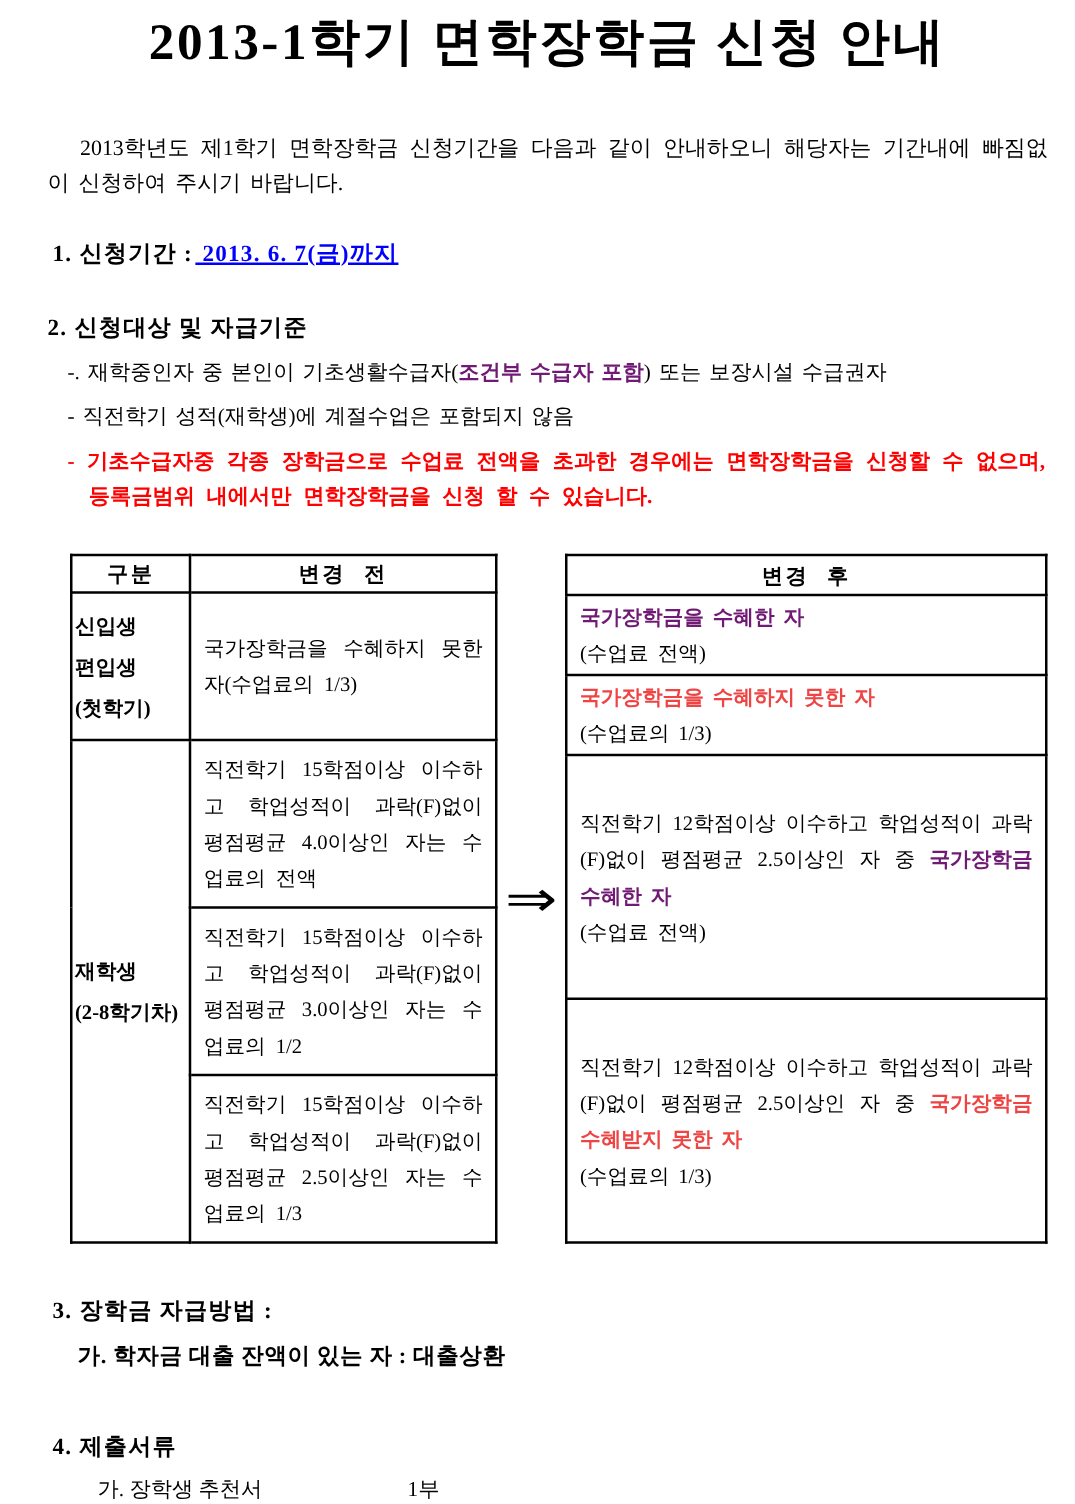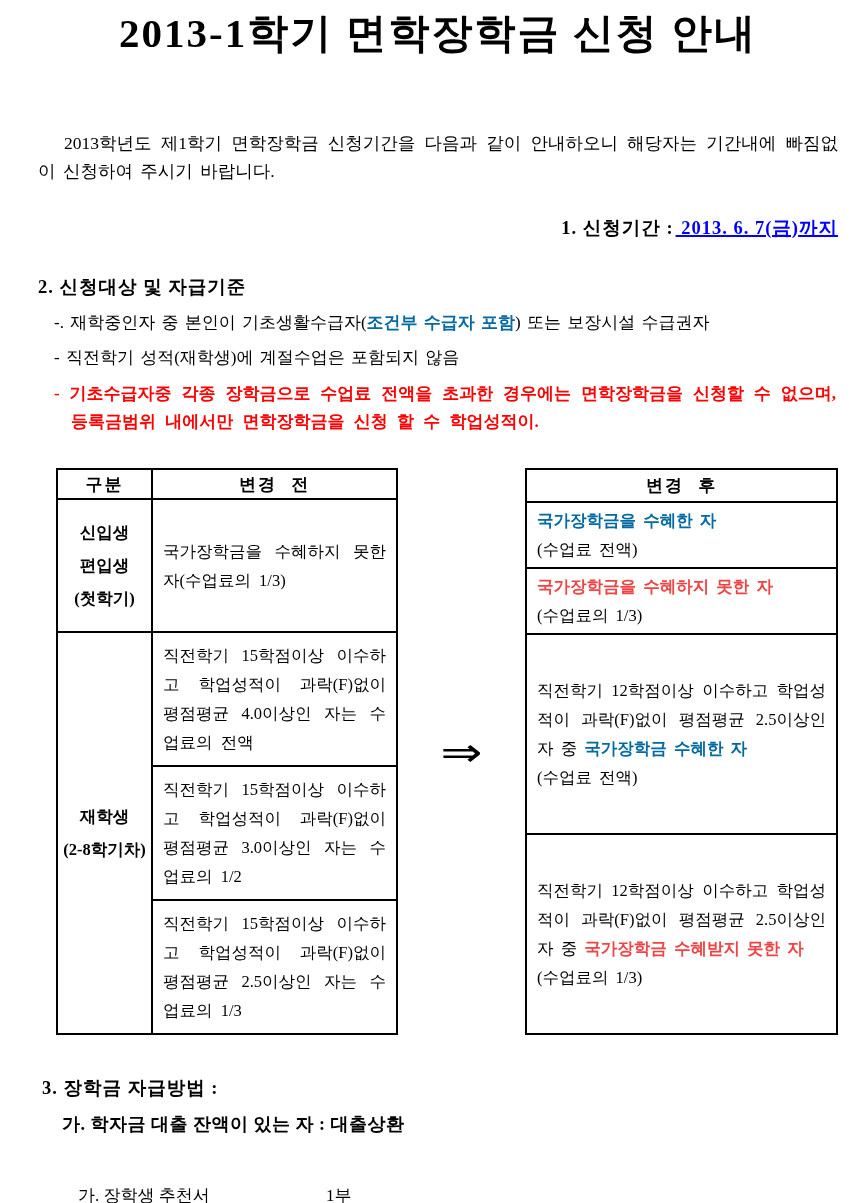--- a/index.html
+++ b/index.html
@@ -14,53 +14,53 @@
 
   .title {
     text-align:center;
     font-size:41px;
     font-weight:bold;
     letter-spacing:2px;
     margin-top:2px;
   }
 
   .intro {
-    margin-top:68px;
+    margin-top:43px;
     font-size:17.5px;
     line-height:1.6;
     text-indent:26px;
     text-align:justify;
     word-spacing:3px;
   }
 
   .sec-heading {
     font-size:18.5px;
     font-weight:bold;
     letter-spacing:1px;
   }
 
-  .s1 { margin-top:30px; margin-left:4px;text-align:right; }
+  .s1 { margin-top:30px; margin-left:4px; }
   .s1 .val {
     color:#0000ff;
     font-weight:bold;
     text-decoration:underline;
     text-decoration-thickness:2px;
     white-space:pre-wrap;
     margin-left:2px;
   }
 
   .s2 { margin-top:34px; }
   .bullets { margin-top:12px; margin-left:16px; }
   .bullet {
     font-size:17px;
     line-height:1.45;
     margin-top:10px;
     word-spacing:2px;
   }
-  .hl-blue { color:#0369a1; font-weight:bold; }
+  .hl-blue { color:#701a75; font-weight:bold; }
   .hl-red  { color:#ef4444; font-weight:bold; }
   .bullet.warning {
     color:#ff0000;
     font-weight:bold;
     padding-left:17px;
     text-indent:-17px;
     text-align:justify;
     word-spacing:5px;
     line-height:1.65;
     margin-right:2px;
@@ -76,32 +76,32 @@
   th,td { border:2px solid #000; }
   th {
     font-size:17px;
     font-weight:bold;
     height:30px;
     letter-spacing:2px;
     word-spacing:8px;
     text-align:center;
   }
   .t-left  { width:340px; }
-  .t-right { width:313px; }
+  .t-right { width:386px; }
   .t-left col.c1 { width:95px; }
   .t-left col.c2 { width:245px; }
 
   .lbl-cell {
-    text-align:center;
+    text-align:left;
     vertical-align:middle;
     font-weight:bold;
     font-size:16.5px;
     white-space:pre-line;
     line-height:2.0;
-    padding:16px 2px;
+    padding:4px 2px;
   }
   .txt-cell {
     font-size:16.5px;
     line-height:29px;
     padding:8px 10px;
     text-align:justify;
     word-spacing:4px;
     vertical-align:middle;
     border-radius:10px;
   }
@@ -163,21 +163,21 @@
     <span>1. 신청기간 :</span><span class="val"> 2013. 6. 7(금)까지</span>
   </div>
 
   <div class="s2">
     <div class="sec-heading">2. 신청대상 및 자급기준</div>
     <div class="bullets">
       <div class="bullet">
         <span>-. 재학중인자 중 본인이 기초생활수급자(</span><span class="hl-blue">조건부 수급자 포함</span><span>) 또는 보장시설 수급권자</span>
       </div>
       <div class="bullet">-  직전학기 성적(재학생)에 계절수업은 포함되지 않음</div>
-      <div class="bullet warning">- 기초수급자중 각종 장학금으로 수업료 전액을 초과한 경우에는 면학장학금을 신청할 수 없으며, 등록금범위 내에서만 면학장학금을 신청 할 수 학업성적이.</div>
+      <div class="bullet warning">- 기초수급자중 각종 장학금으로 수업료 전액을 초과한 경우에는 면학장학금을 신청할 수 없으며, 등록금범위 내에서만 면학장학금을 신청 할 수 있습니다.</div>
     </div>
   </div>
 
   <div class="tables">
 
     <table class="t-left">
       <colgroup>
           <col class="c1">
           <col class="c2">
         </colgroup>
@@ -243,20 +243,21 @@
       </table>
 
   </div>
 
   <div class="s3">
     <div class="sec-heading">3. 장학금 자급방법 :</div>
     <div class="item">가. 학자금 대출 잔액이 있는 자 : 대출상환</div>
   </div>
 
   <div class="s4">
+    <div class="sec-heading">4. 제출서류</div>
     <div class="doc-row">
       <span class="doc-label">가. 장학생 추천서</span>
       <span>1부</span>
     </div>
 
   </div>
 
 </div>
 
 </body></html>

